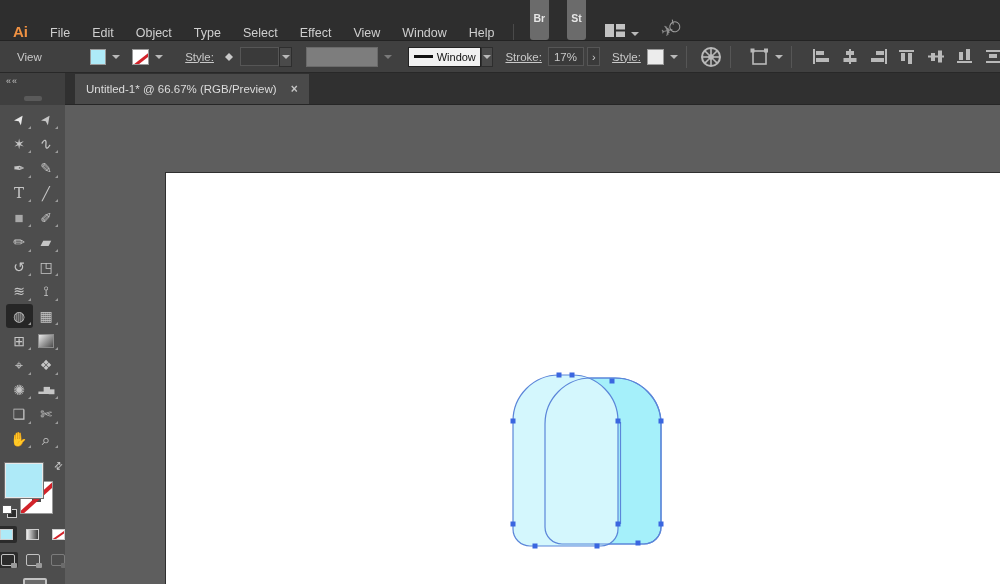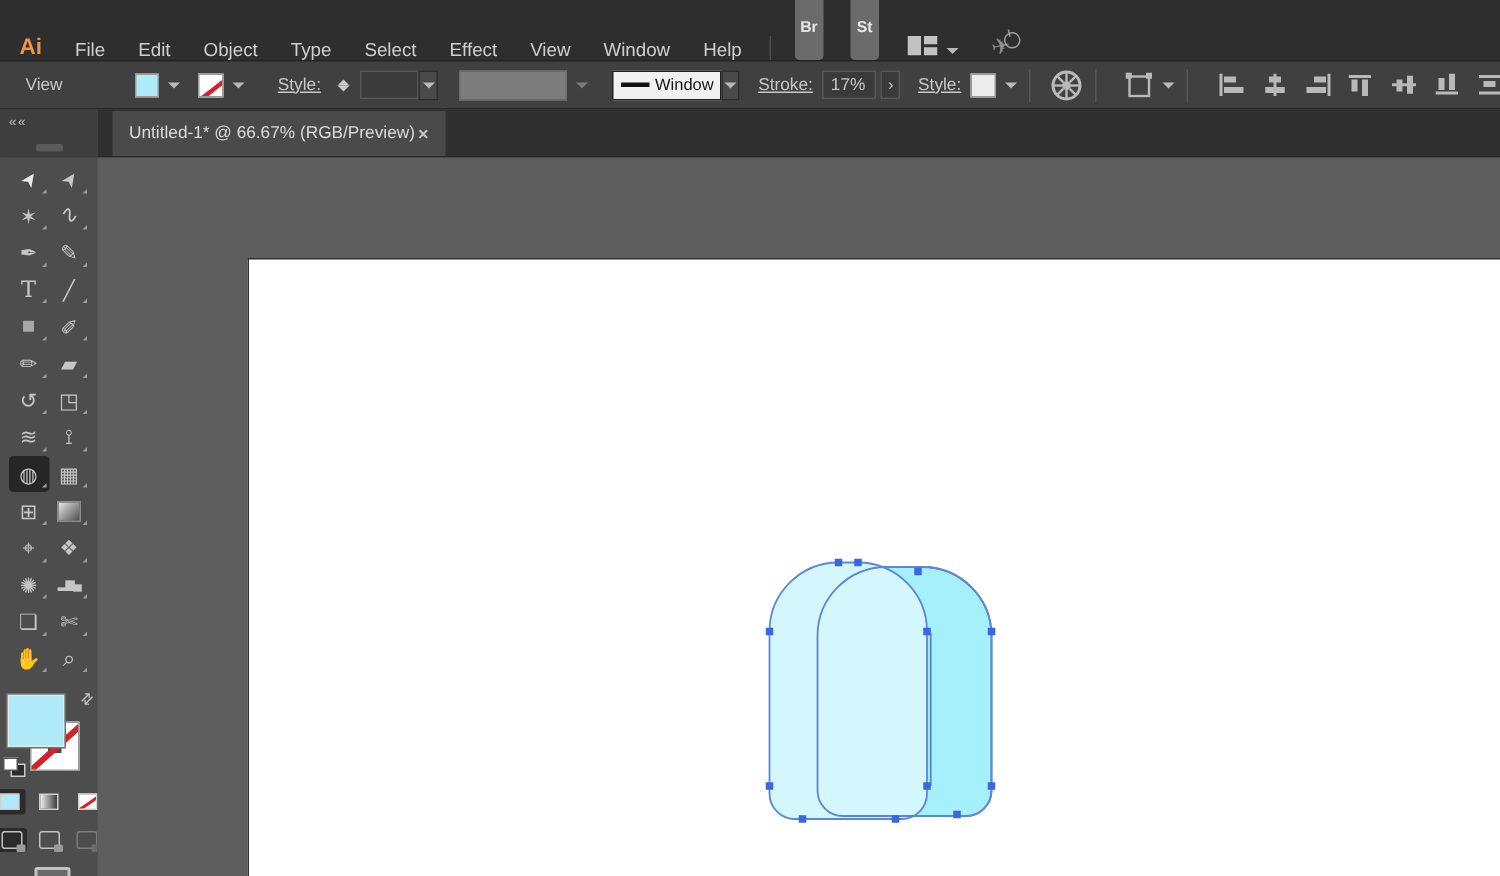--- a/index.html
+++ b/index.html
@@ -53,21 +53,21 @@
   .align-group{display:flex;align-items:center;gap:11px;margin-left:12px;}
   .align-ic{display:inline-flex;}
 
   
   .tabrow{height:32px;display:flex;flex:0 0 auto;}
   .toolhead{width:65px;background:#3f3f3f;position:relative;flex:0 0 auto;}
   .collapse{position:absolute;left:6px;top:3px;font-size:9px;color:#c0c0c0;letter-spacing:1px;}
   .grip{position:absolute;left:24px;bottom:4px;width:18px;height:5px;background:#5a5a5a;border-radius:2px;}
   .tabbar{flex:1;background:#303030;display:flex;align-items:flex-end;border-bottom:1px solid #262626;box-sizing:border-box;}
   .tab{height:30px;background:#4a4a4a;color:#dcdcdc;font-size:11.5px;display:flex;align-items:center;
-       padding:0 11px;margin-left:10px;gap:2px;}
+       padding:0 11px;margin-left:10px;gap:14px;}
   .tab-close{color:#c4c4c4;font-size:12px;font-weight:bold;}
 
   
   .main{flex:1;display:flex;min-height:0;}
   .toolbar{width:65px;background:#4d4d4d;flex:0 0 auto;display:flex;flex-direction:column;align-items:center;
            box-shadow:1px 0 0 rgba(0,0,0,.25);overflow:hidden;}
   .tool-grid{display:grid;grid-template-columns:27px 27px;grid-auto-rows:24.6px;margin-top:2px;}
   .tool{display:flex;align-items:center;justify-content:center;color:#c6c6c6;font-size:14px;position:relative;}
   .tool::after{content:"";position:absolute;right:2px;bottom:3px;width:0;height:0;
                border-left:3px solid transparent;border-bottom:3px solid #9b9b9b;}

